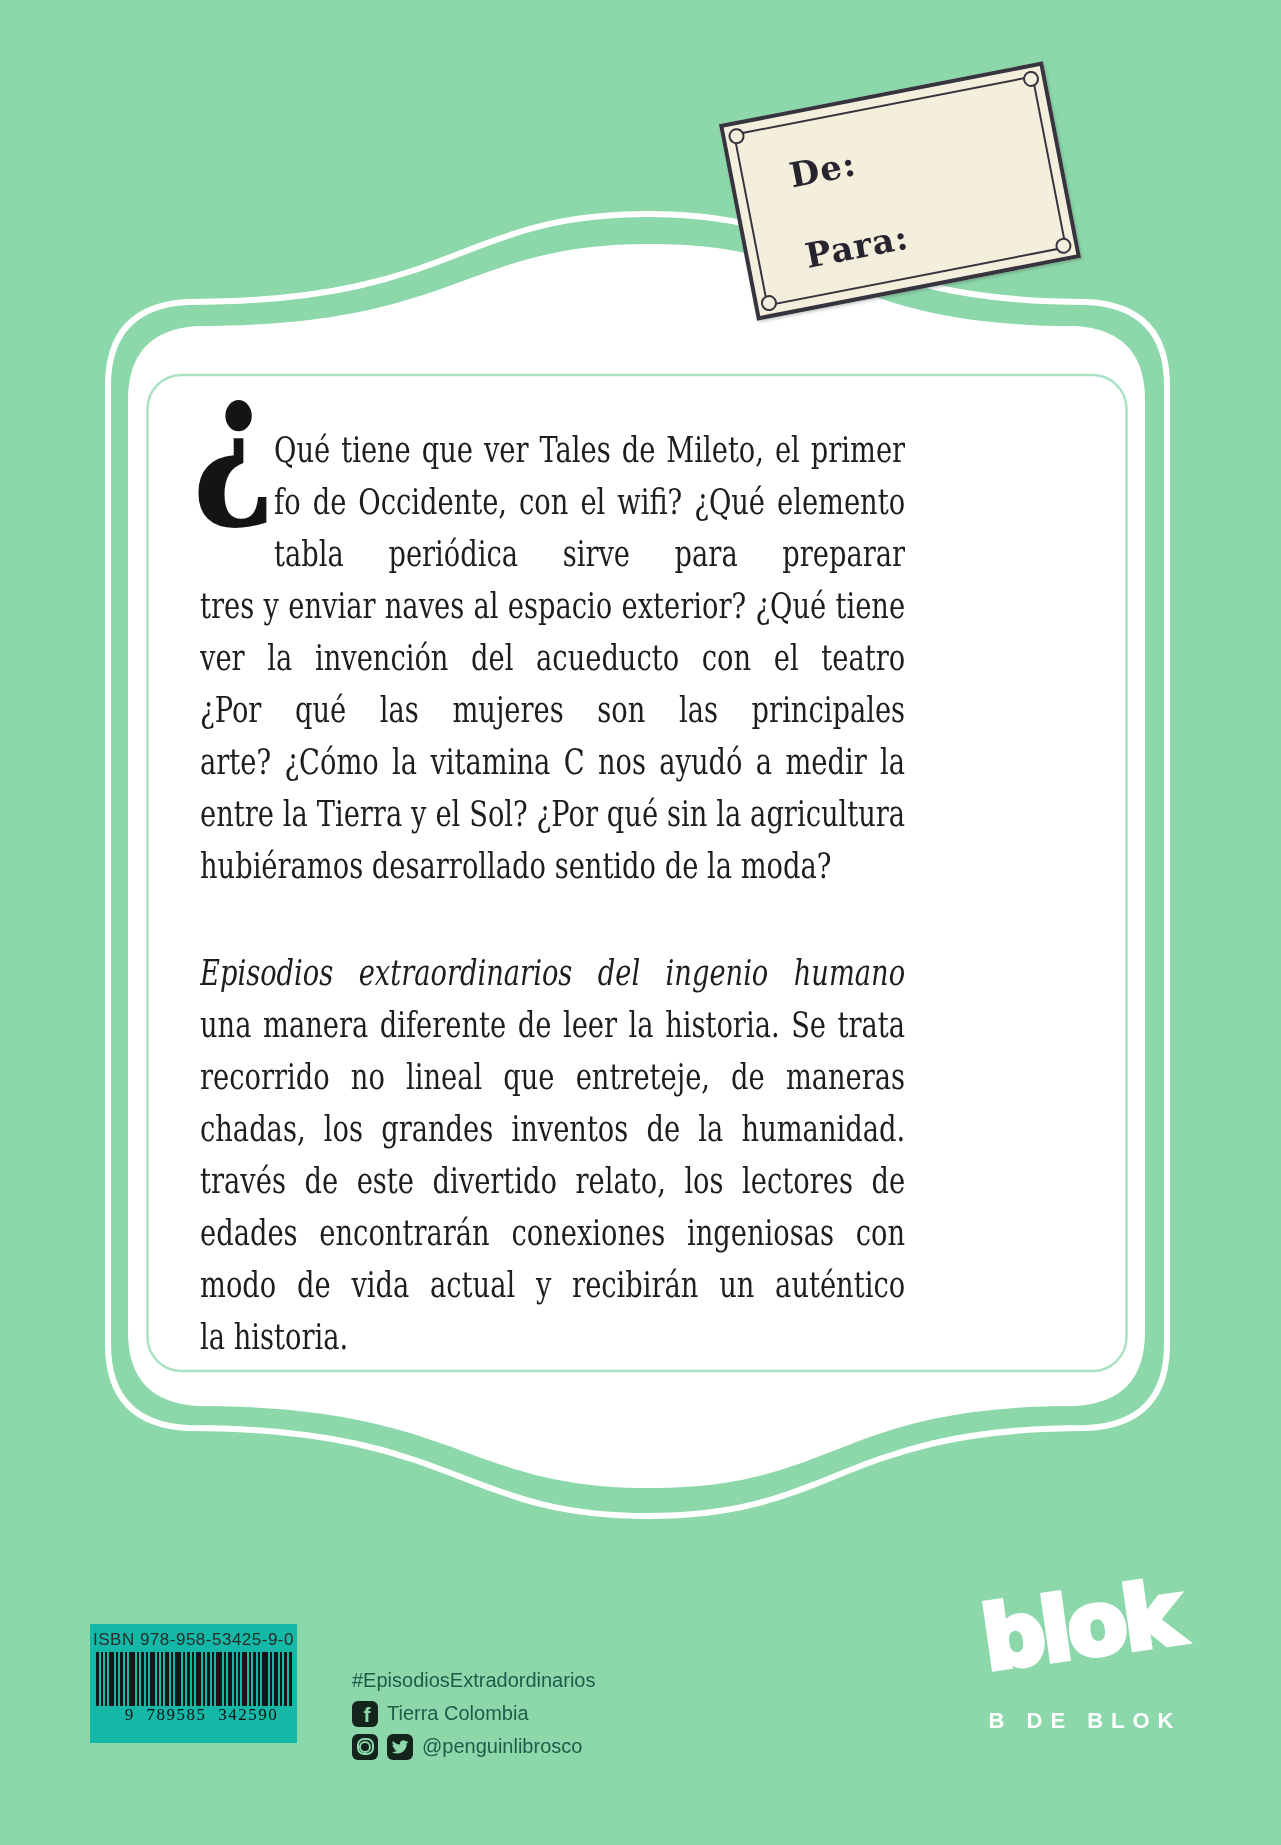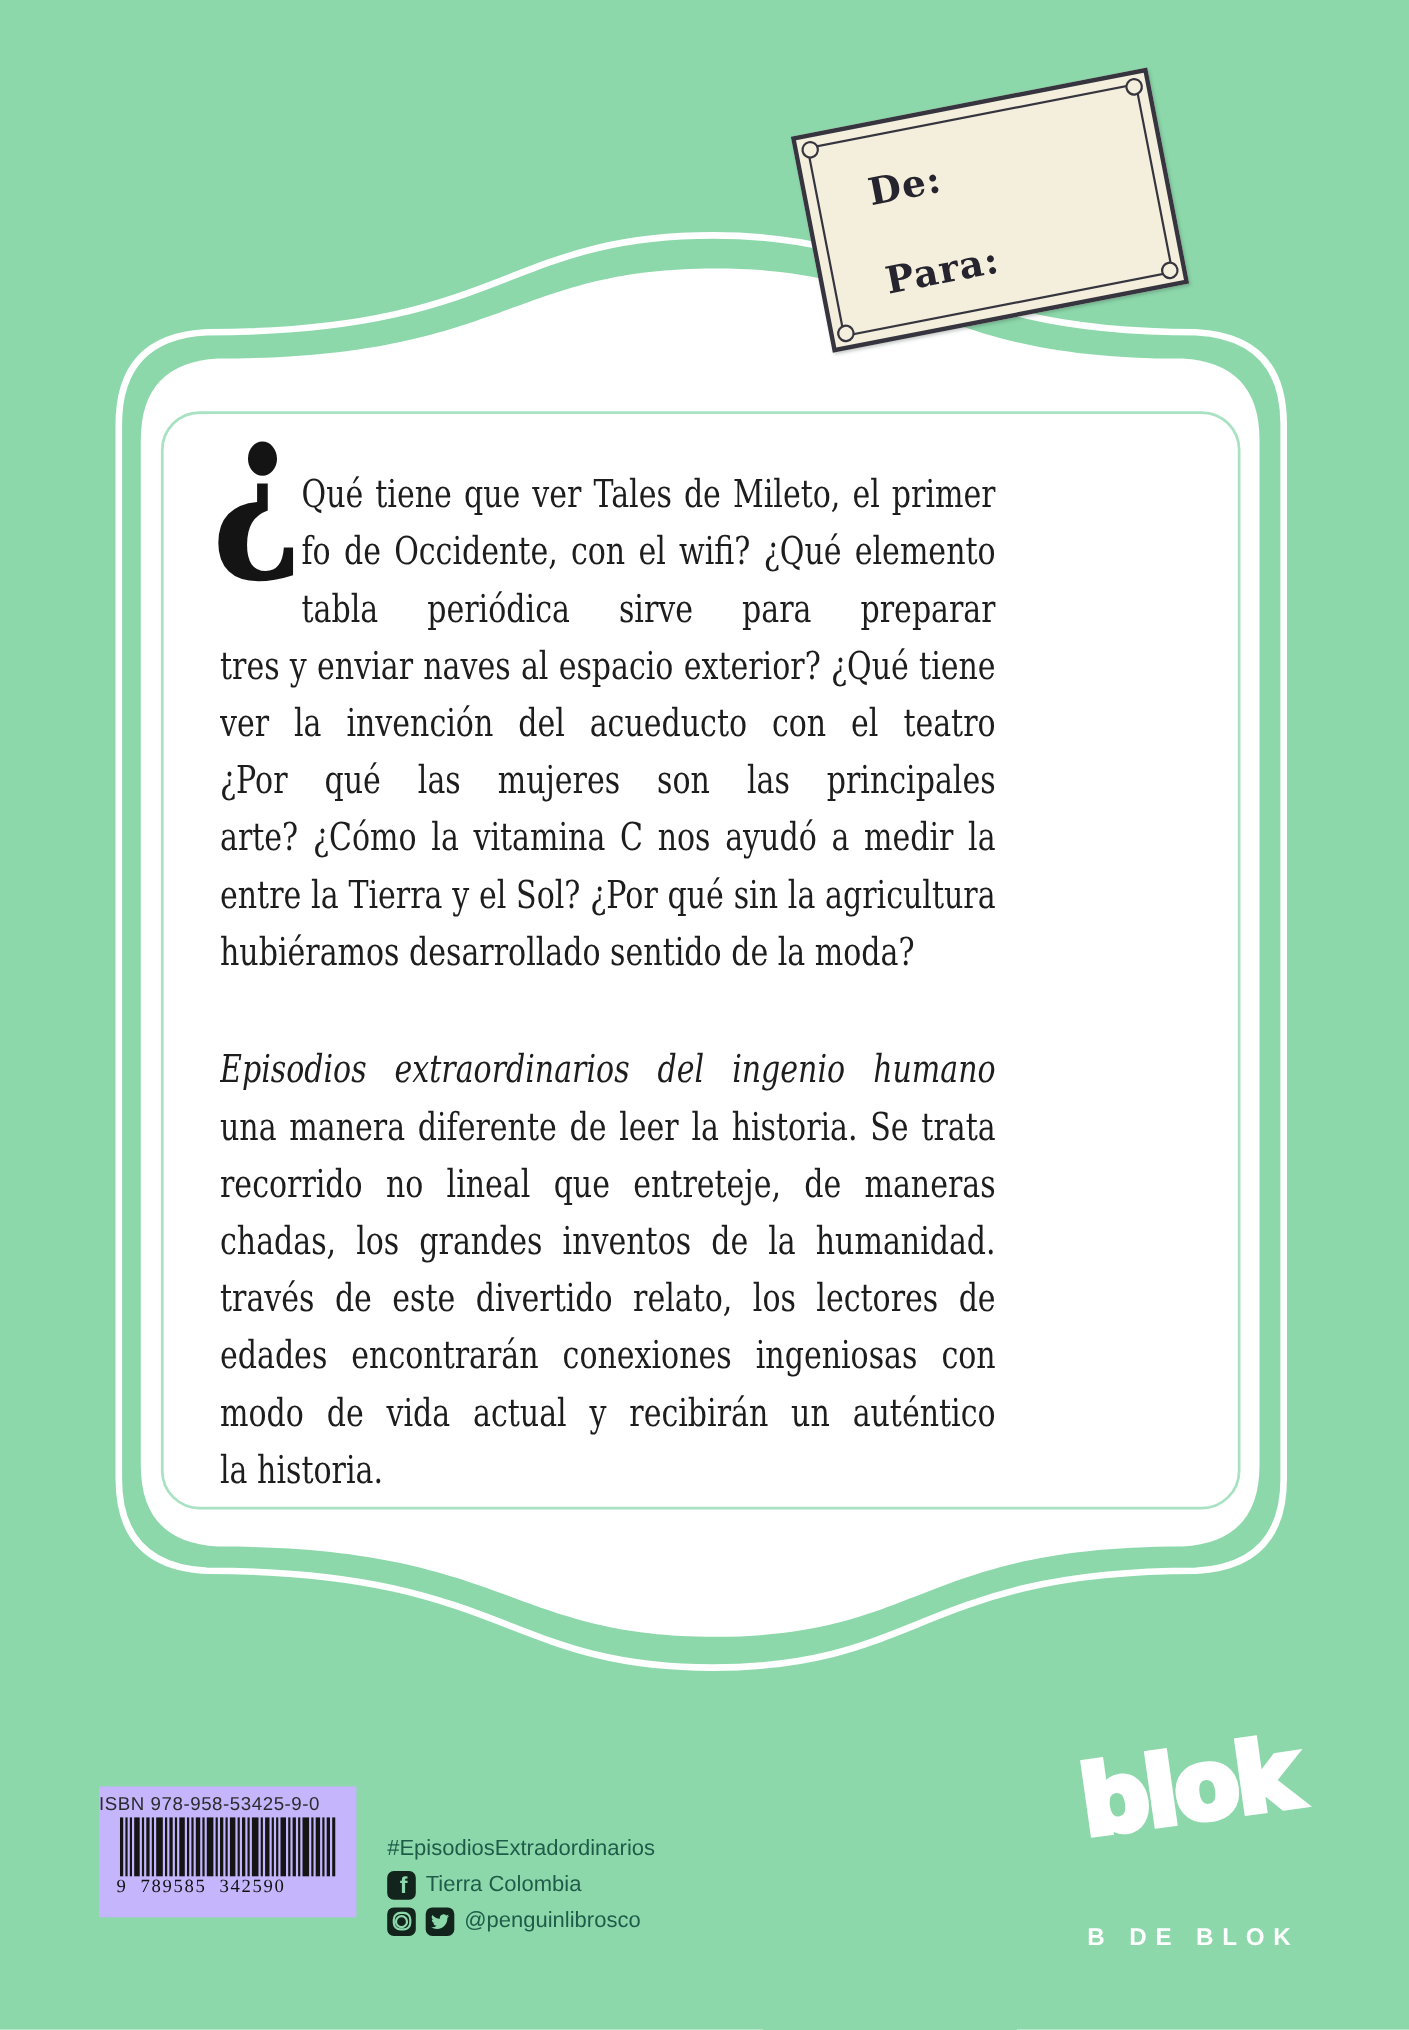--- a/index.html
+++ b/index.html
@@ -50,22 +50,22 @@
   .it{font-style:italic;}
   
   .webbar{
     position:absolute; left:90px; top:1577px; width:227px; height:47px;
     background:#121212; z-index:4; display:flex; align-items:center; justify-content:center;
   }
   .webbar span{
     color:#ffffff; font-family:"Liberation Sans",sans-serif; font-weight:bold; font-size:20px;
   }
   .bcbox{
-    position:absolute; left:90px; top:1624px; width:234px; height:119px;
-    background:#c4b5fd; z-index:4; text-align:left; box-sizing:border-box; padding-top:5px;
+    position:absolute; left:90px; top:1624px; width:207px; height:119px;
+    background:#14b8a6; z-index:4; text-align:center; box-sizing:border-box; padding-top:5px;
   }
   .isbn{
     font-family:"Liberation Sans",sans-serif; font-size:17px; color:#2b2b2b;
     letter-spacing:.5px; height:22px; line-height:22px;
   }
   .bars{display:block; margin:1px auto 0 auto;}
   .digits{
     font-family:Liberation Serif, serif; font-size:17px; color:#111;
     letter-spacing:1.5px; word-spacing:6px; margin-top:-1px;padding-left:16px;
   }
@@ -93,21 +93,21 @@
   
   .blok{
     position:absolute; left:960px; top:1583px; width:240px; text-align:center; z-index:4;
     color:#ffffff; font-family:"DejaVu Sans",sans-serif; font-weight:bold;
     font-size:86px; letter-spacing:-3px; line-height:1;
     transform:rotate(-8deg); -webkit-text-stroke:6px #ffffff;
   }
   .blok-sub{
     position:absolute; left:975px; top:1708px; width:220px; text-align:center; z-index:4;
     color:#ffffff; font-family:"Liberation Sans",sans-serif; font-weight:bold;
-    font-size:22px; letter-spacing:8px;margin-top:40px;
+    font-size:22px; letter-spacing:8px;
   }
 </style>
 </head>
 <body>
 
 <div class="page">
 
   <svg class="plaque-svg" width="1281" height="1845" viewBox="0 0 1281 1845">
 
     <path d="M 108 386 Q 108 306 188 302

